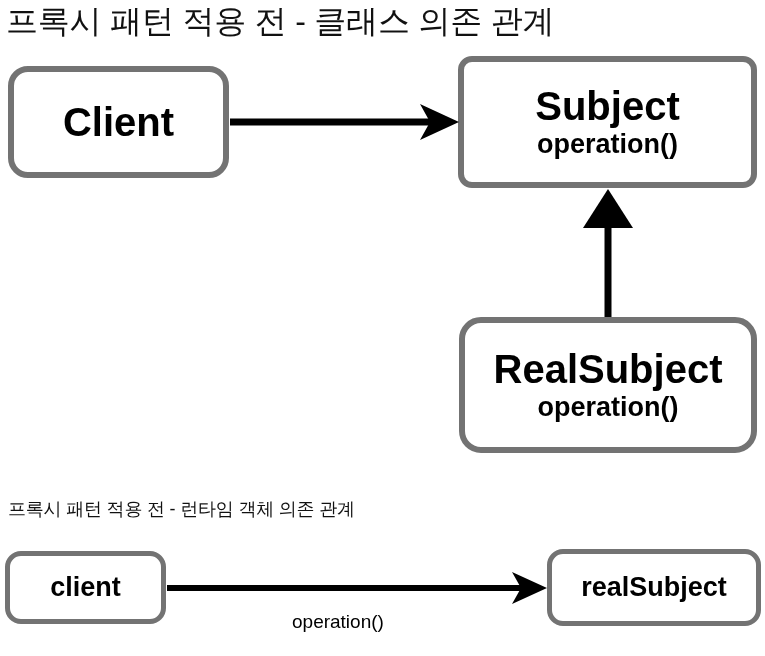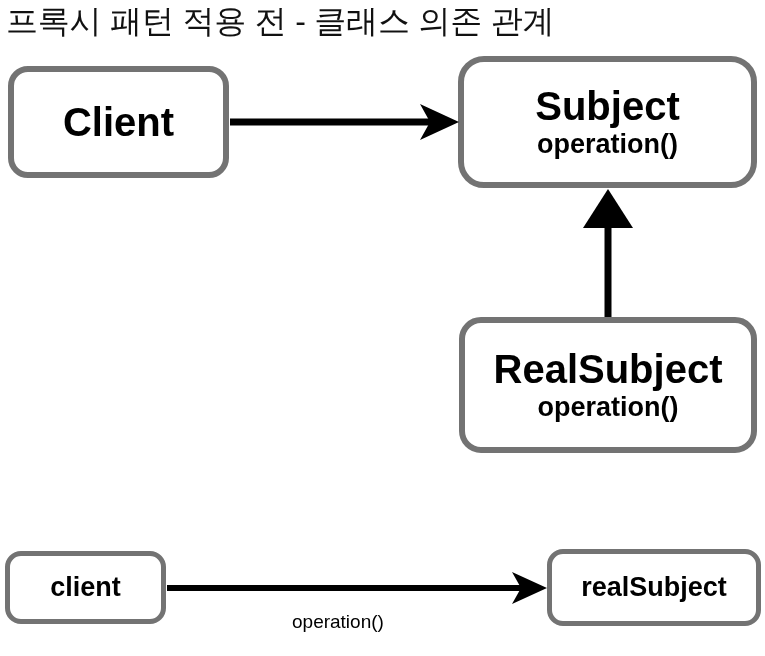--- a/index.html
+++ b/index.html
@@ -68,21 +68,21 @@
   #node-client {
     left: 8px; top: 66px;
     width: 221px; height: 112px;
     border-radius: 20px;
   }
   #node-client .nm { font-size: 40px; }
 
   #node-subject {
     left: 458px; top: 56px;
     width: 299px; height: 132px;
-    border-radius: 26px;
+    border-radius: 14px;
   }
   #node-subject .nm { font-size: 40px; }
   #node-subject .op { font-size: 27px; margin-top: 3px; }
 
   #node-realsubject {
     left: 459px; top: 317px;
     width: 298px; height: 136px;
     border-radius: 22px;
   }
   #node-realsubject .nm { font-size: 40px; }
@@ -137,20 +137,21 @@
   <div class="node" id="node-subject">
     <div class="nm">Subject</div>
     <div class="op">operation()</div>
   </div>
 
   <div class="node" id="node-realsubject">
     <div class="nm">RealSubject</div>
     <div class="op">operation()</div>
   </div>
 
+  <div class="title" id="title-runtime">프록시 패턴 적용 전 - 런타임 객체 의존 관계</div>
 
   <div class="node" id="node-client-rt">
     <div class="nm">client</div>
   </div>
 
   <div class="node" id="node-realsubject-rt">
     <div class="nm">realSubject</div>
   </div>
 
   <div class="edge-label" id="edge-label-operation">operation()</div>

